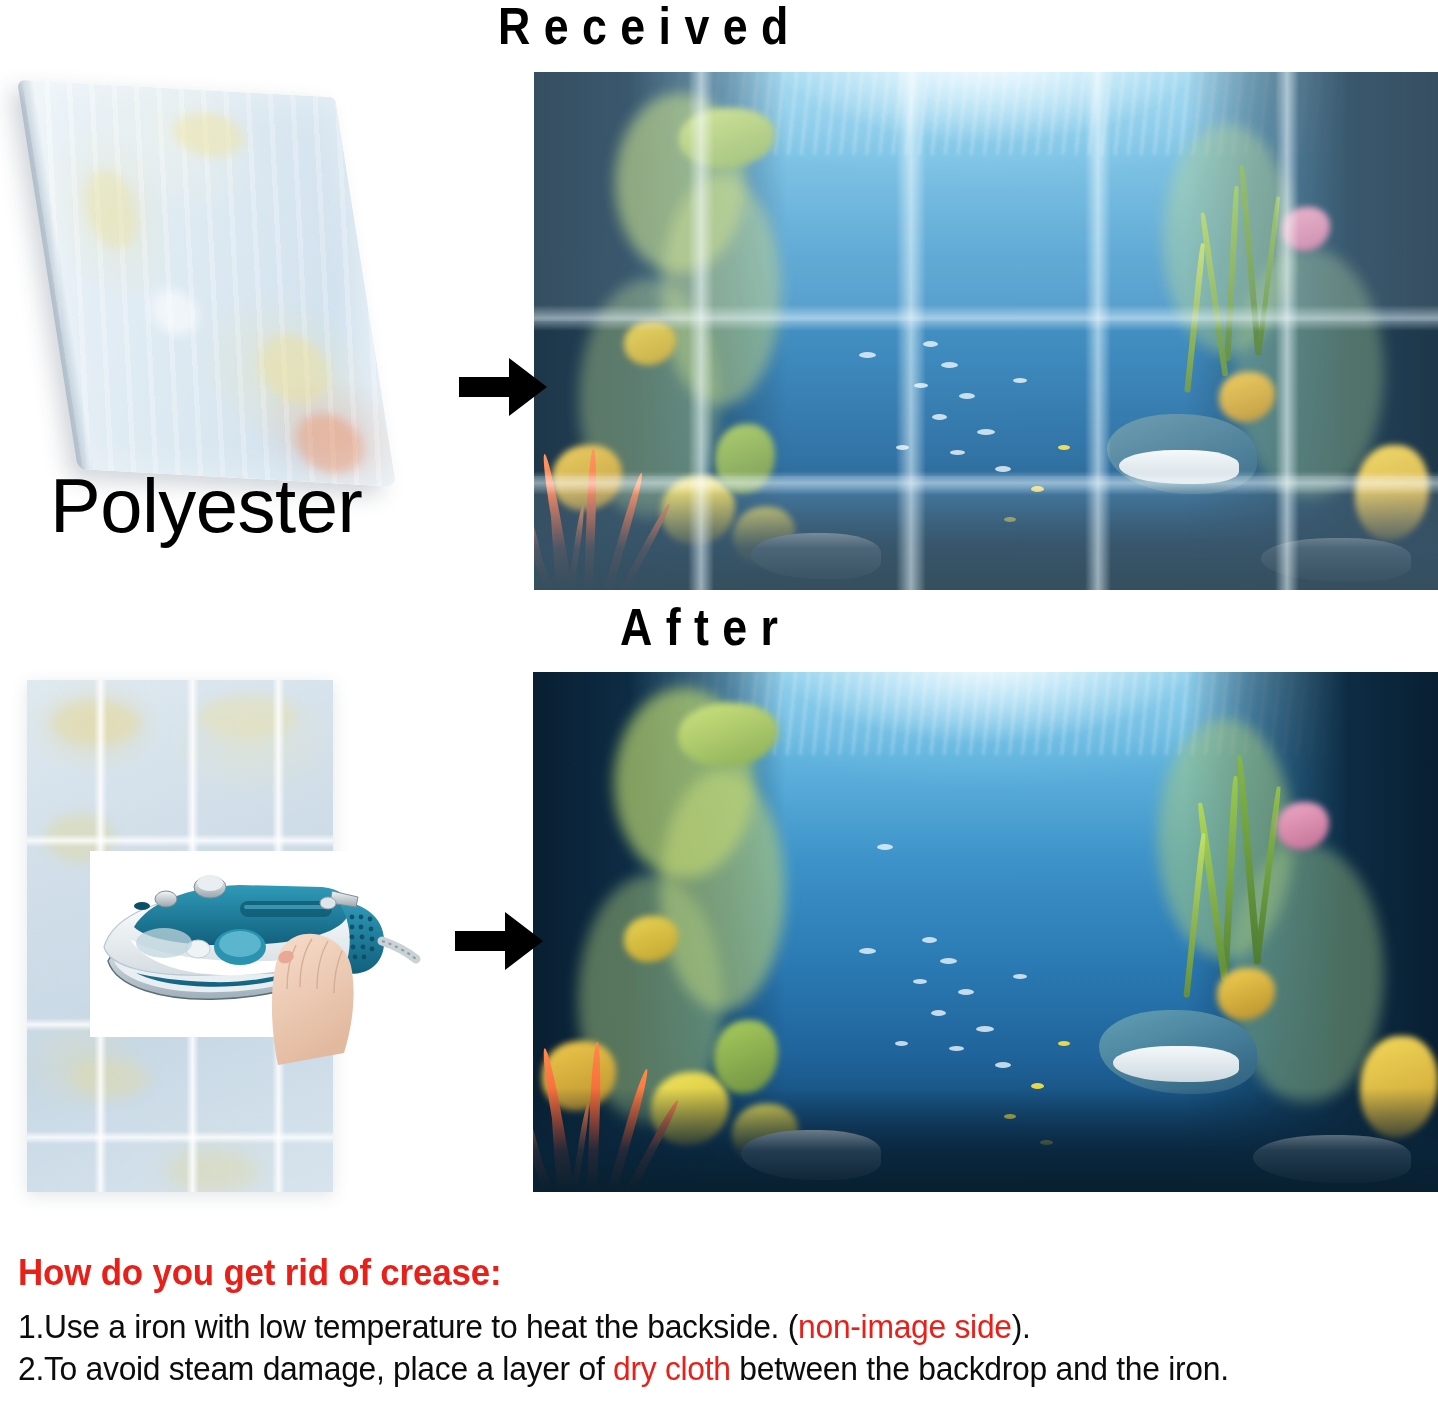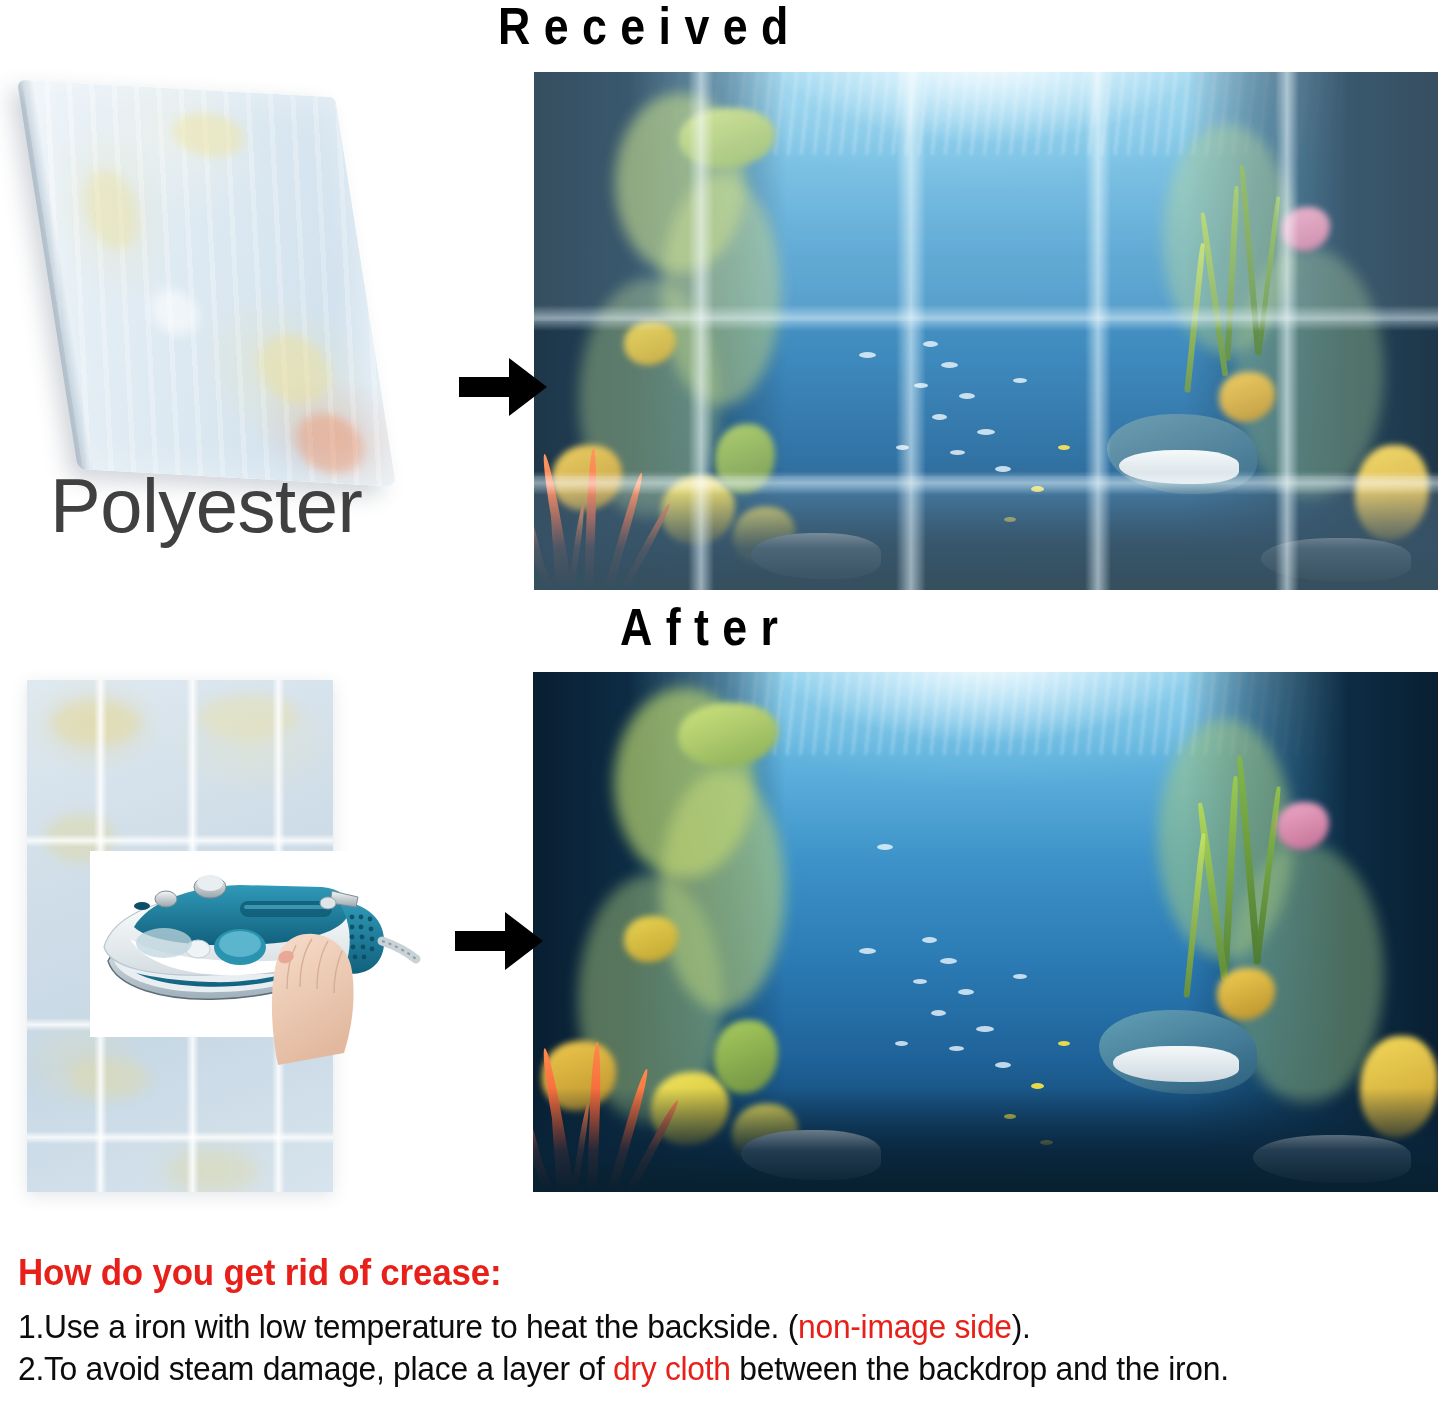--- a/index.html
+++ b/index.html
@@ -21,21 +21,21 @@
     white-space:nowrap;
     transform:scaleX(0.86);
     transform-origin:left center;
   }
   #received-title{left:498px;top:-4px;font-size:52px;}
   #after-title{left:620px;top:597px;font-size:52px;}
 
   
   #polyester-label{
     position:absolute;left:50px;top:462px;
-    font-size:76px;font-weight:normal;color:#404040;
+    font-size:76px;font-weight:normal;color:#000000;
     font-family:"Liberation Sans",sans-serif;
     letter-spacing:-0.5px;z-index:8;
     text-shadow:0 1px 1px rgba(255,255,255,.45);
   }
 
   
   .arrow{position:absolute;z-index:6;}
   .arrow svg{display:block;}
   #arrow-received{left:459px;top:358px;}
   #arrow-after{left:455px;top:912px;}

